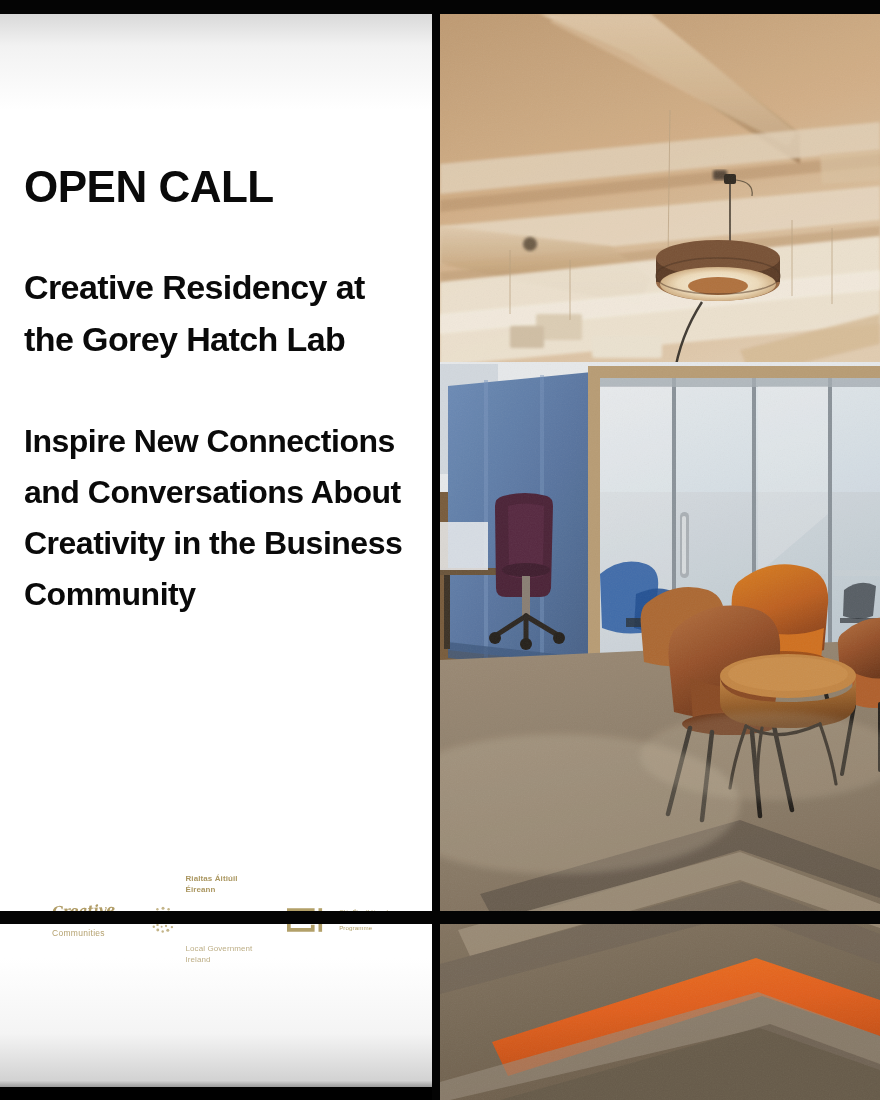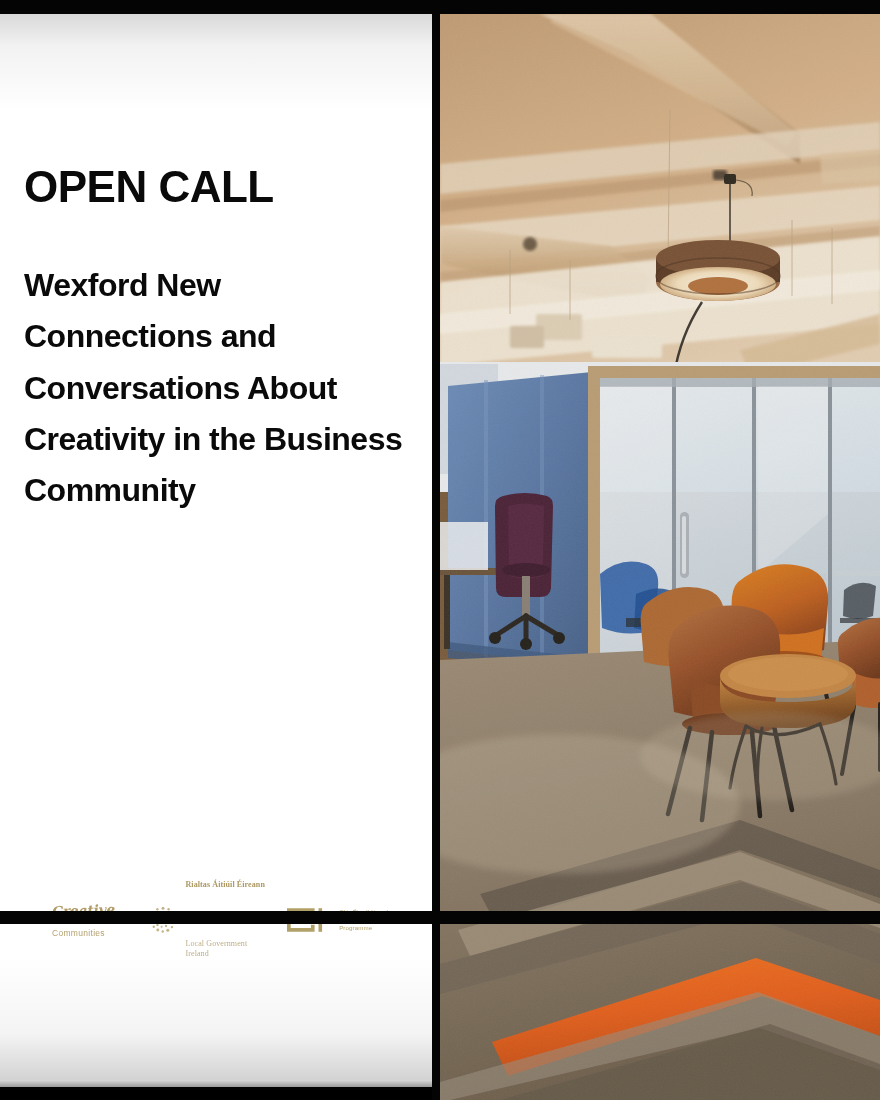--- a/index.html
+++ b/index.html
@@ -86,21 +86,21 @@
     font-size:8.5px;
     color:#b5a270;
     letter-spacing:0.3px;
     margin-top:12px;
     line-height:1;
   }
 
   
   #logo-lgi { display:flex; align-items:center; gap:7px; width:126px; }
   .lgi-dots { width:30px; height:30px; flex:0 0 30px; }
-  .lgi-text { line-height:1.35;font-family:Liberation Serif, serif; }
+  .lgi-text { line-height:1.35; }
   .lgi-l1 { font-size:8px; font-weight:bold; color:#ab9761; letter-spacing:0.1px; }
   .lgi-l2 { font-size:8px; color:#bdae86; letter-spacing:0.1px;margin-top:48px; }
 
   
   #logo-creative-ireland { display:flex; align-items:center; gap:8px; width:122px; }
   .ci-mark { width:46px; height:26px; flex:0 0 46px; }
   .ci-text { line-height:1.3; }
   .ci-l { font-size:6.2px; color:#b2a069; letter-spacing:0.1px; display:block; }
 
   
@@ -141,22 +141,23 @@
 </head>
 <body>
 
 <div id="poster">
 
   <div id="left-panel">
 
     <div id="text-stack">
       <div class="h-open-call">OPEN CALL</div>
 
-
-      <div class="h-body">Wexford New Connections and Conversations About Creativity in the Business Community</div>
+      <div class="h-sub">Creative Residency at the Gorey Hatch Lab</div>
+
+      <div class="h-body">Inspire New Connections and Conversations About Creativity in the Business Community</div>
     </div>
 
     <div id="funder-row">
 
       <div id="logo-creative-communities">
         <div class="cc-script">Creative</div>
         <div class="cc-sans">Communities</div>
       </div>
 
       <div id="logo-lgi">

